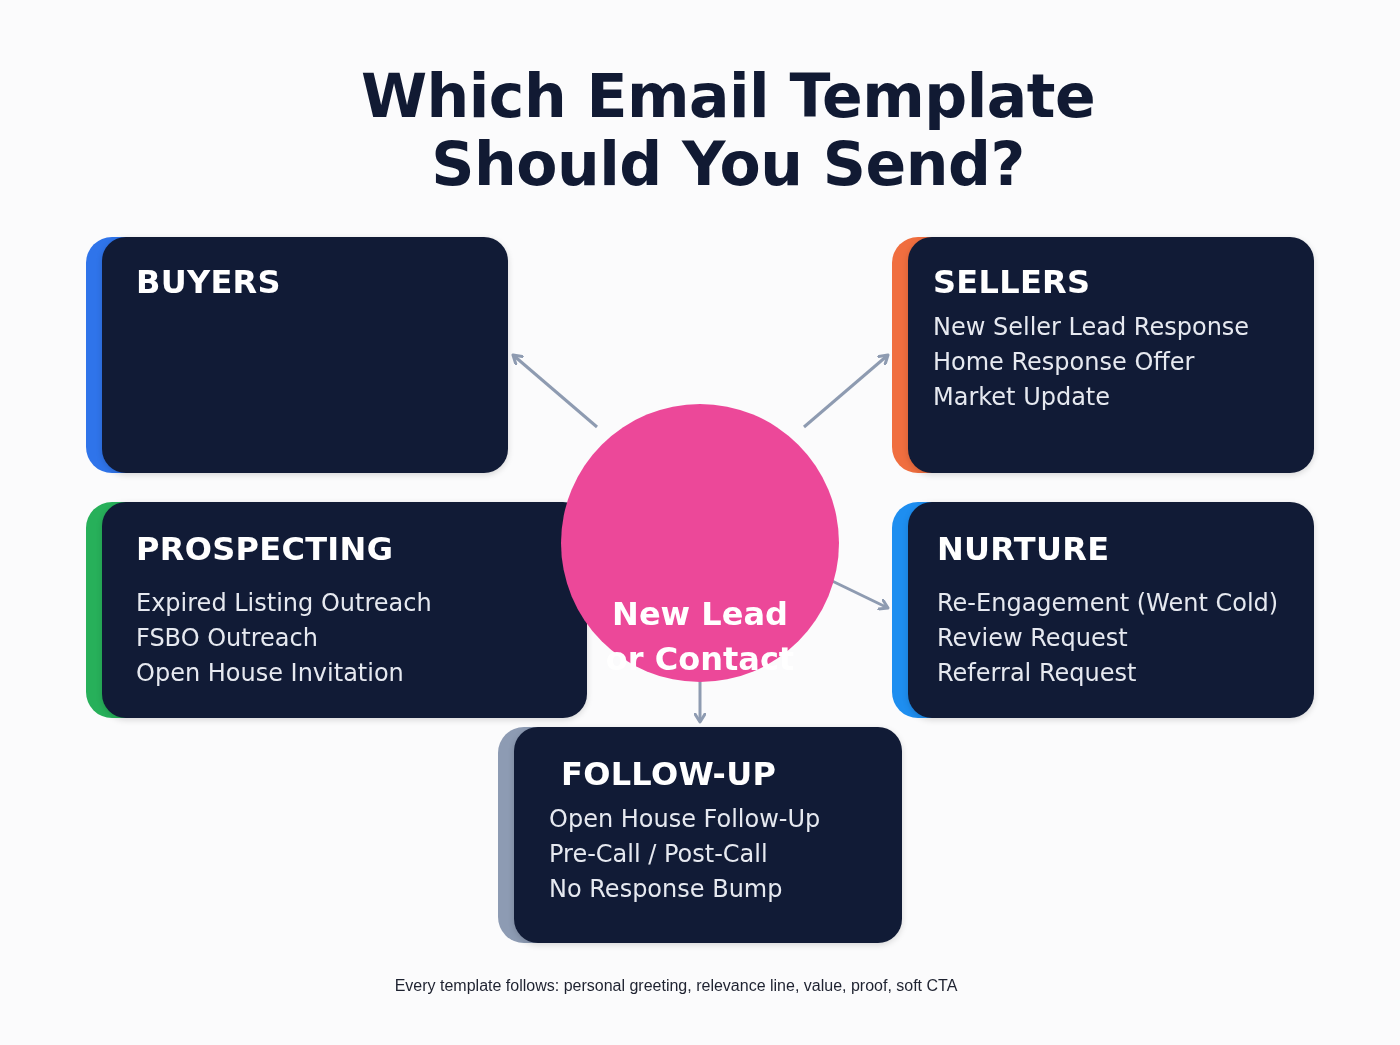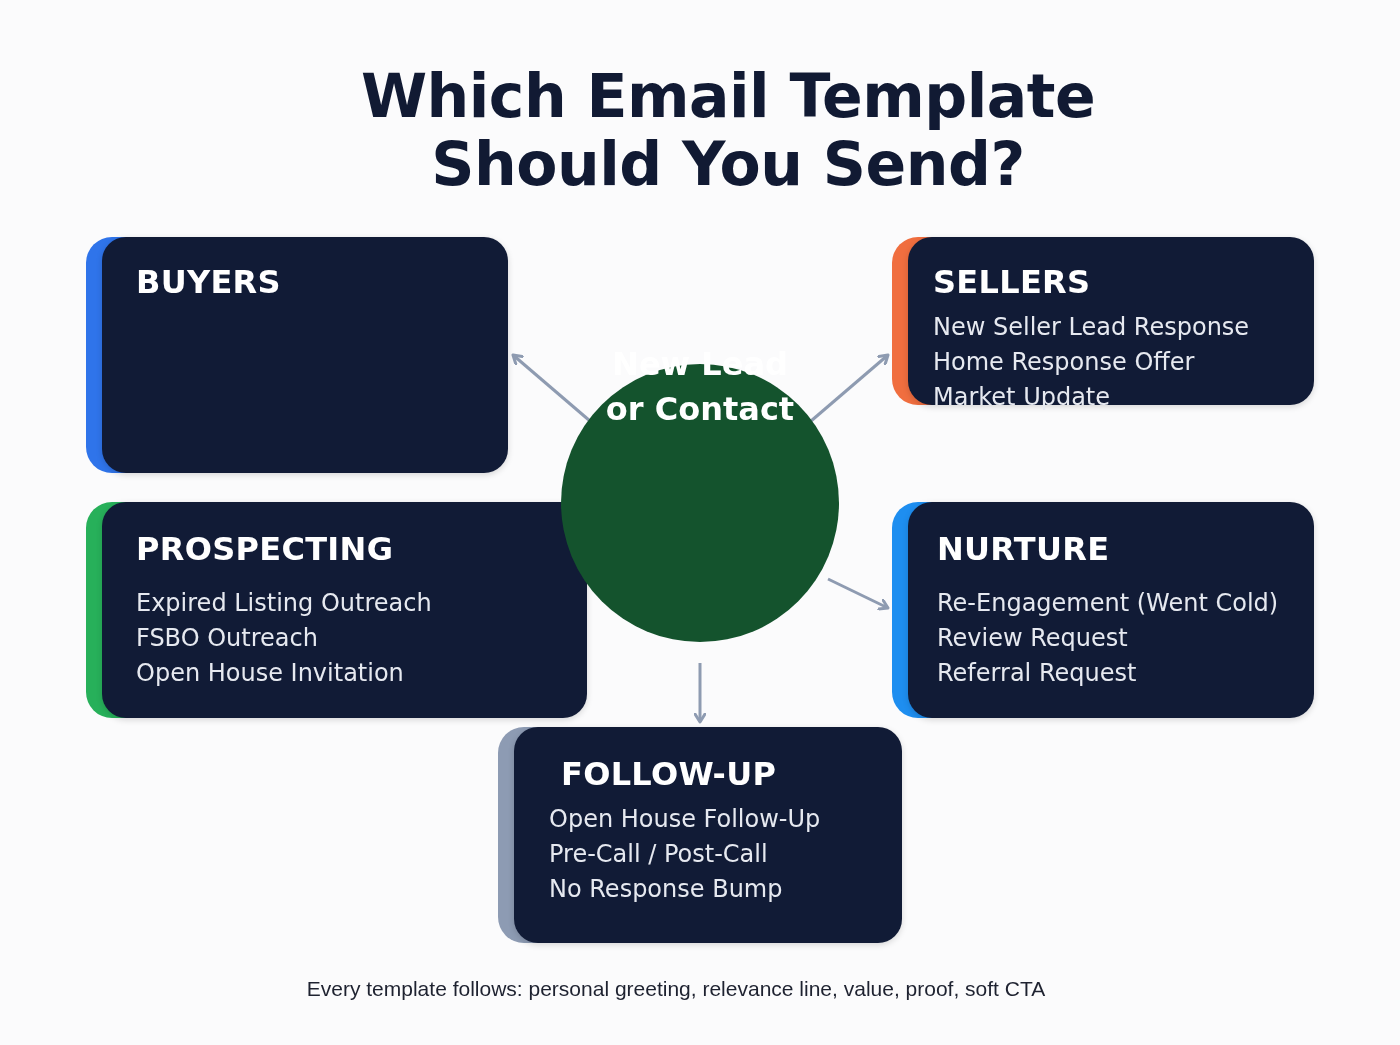--- a/index.html
+++ b/index.html
@@ -21,27 +21,27 @@
       position: absolute; left: 16px; top: 0; right: 0; bottom: 0;
       background: #111b36; border-radius: 24px;
       box-shadow: 0 2px 6px rgba(0,0,0,0.15);
     }
     .card .heading {
       position: absolute; color: #ffffff; font-weight: bold; font-size: 32px; letter-spacing: 0.3px;
     }
     .card ul { position: absolute; margin: 0; padding: 0; list-style: none; }
     .card li { color: #e6e9f0; font-size: 24px; line-height: 35px; white-space: nowrap; }
     .hub {
-      position: absolute; left: 561px; top: 364px; width: 278px; height: 278px; border-radius: 50%;
-      background: #14532d; display: flex; align-items: flex-start; justify-content: center; text-align: center;
+      position: absolute; left: 561px; top: 404px; width: 278px; height: 278px; border-radius: 50%;
+      background: #ec4899; display: flex; align-items: flex-end; justify-content: center; text-align: center;
     }
     .hub span { color: #ffffff; font-weight: bold; font-size: 32px; line-height: 45px; margin-top: -22px; }
     .footer {
       position: absolute; left: 0; width: 1352px; top: 977px; text-align: center;
-      font-family: "Liberation Sans", sans-serif; font-size: 21px; color: #1e2230;
+      font-family: "Liberation Sans", sans-serif; font-size: 16px; color: #1e2230;
     }
     svg.arrows { position: absolute; left: 0; top: 0; }
   </style>
 </head>
 <body>
 
 <div class="title">
   <div>Which Email Template</div>
   <div>Should You Send?</div>
 </div>
@@ -60,21 +60,21 @@
     <line x1="700" y1="663" x2="700" y2="722"></line>
   </g>
 </svg>
 
 <div class="card" style="left:86px; top:237px; width:422px; height:236px;">
   <div class="accent" style="background:#2f74ea;"></div>
   <div class="body"></div>
   <div class="heading" style="left:50px; top:26px;">BUYERS</div>
 </div>
 
-<div class="card" style="left:892px; top:237px; width:422px; height:168px;">
+<div class="card" style="left:892px; top:237px; width:422px; height:236px;">
   <div class="accent" style="background:#f06e3f;"></div>
   <div class="body"></div>
   <div class="heading" style="left:41px; top:26px;">SELLERS</div>
   <ul style="left:41px; top:73px;">
     <li>New Seller Lead Response</li>
     <li>Home Response Offer</li>
     <li>Market Update</li>
   </ul>
 </div>
 

